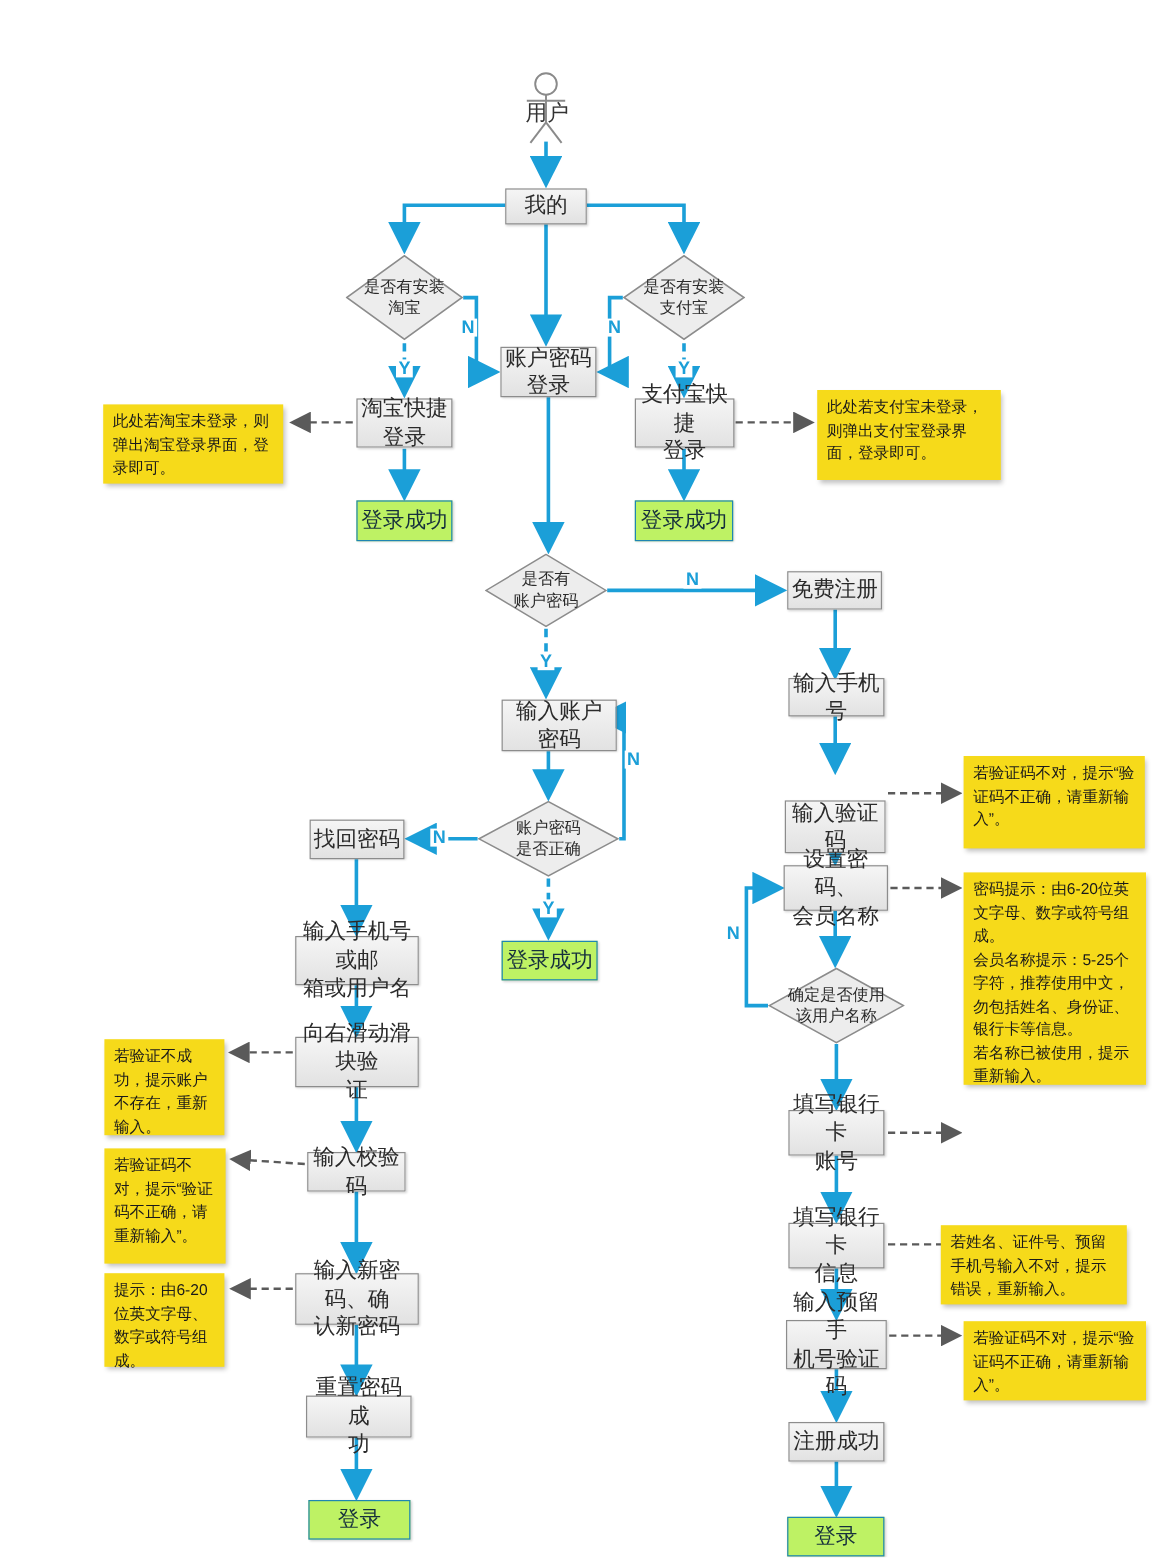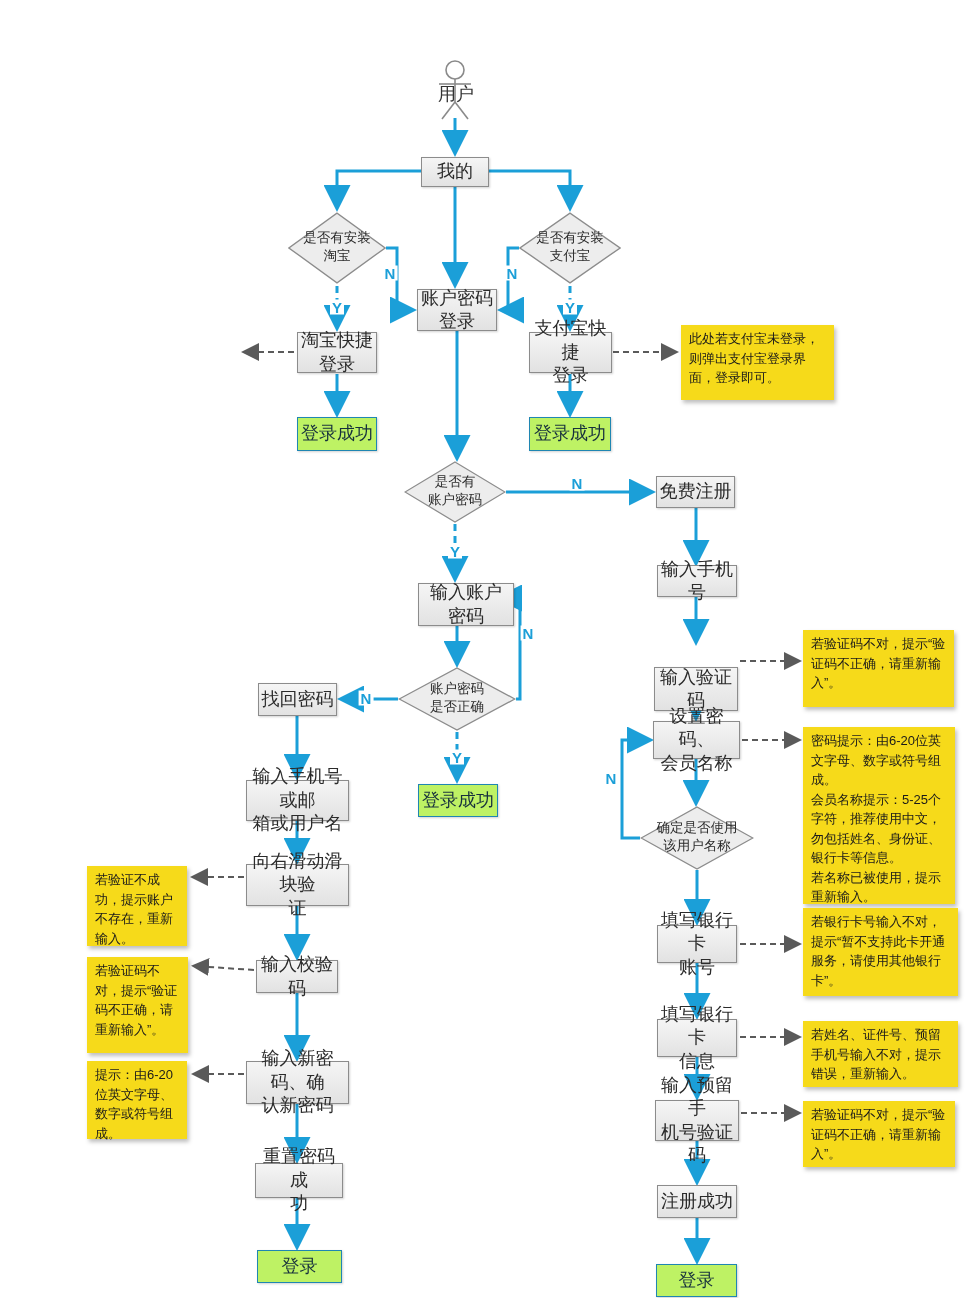--- a/index.html
+++ b/index.html
@@ -8,21 +8,21 @@
   #wires{position:absolute;left:0;top:0;pointer-events:none;}
   #wires path.ab{stroke:#1B9FD8;stroke-width:3;fill:none;}
   #wires path.abd{stroke:#1B9FD8;stroke-width:3;fill:none;stroke-dasharray:7 5;}
   #wires path.agd{stroke:#5a5a5a;stroke-width:2;fill:none;stroke-dasharray:6 4;}
   #wires .actor-line{stroke:#8a8a8a;stroke-width:1.6;fill:none;}
   .box{position:absolute;background:linear-gradient(180deg,#f5f5f5,#e2e2e2);
        border:1px solid #8c8c8c;box-shadow:1px 1px 2px rgba(0,0,0,0.18);
        display:flex;align-items:center;justify-content:center;text-align:center;
        font-size:18px;color:#2b2b2b;line-height:1.3;white-space:pre-line;padding:1px 2px;box-sizing:border-box;}
   .box.blue{background:#bef264;border-color:#1F86B2;color:#16303d;}
-  .diamond{position:absolute;font-family:Liberation Mono, monospace;}
+  .diamond{position:absolute;}
   .diamond svg{position:absolute;left:0;top:0;width:100%;height:100%;}
   .diamond polygon{fill:#ededed;stroke:#8c8c8c;stroke-width:1.2;}
   .dtext{position:absolute;left:0;top:0;right:0;bottom:0;display:flex;align-items:center;justify-content:center;
          text-align:center;font-size:13.5px;color:#2b2b2b;line-height:1.35;white-space:pre-line;}
   .note{position:absolute;background:#F6DA1A;color:#1a1a1a;font-size:13px;line-height:1.5;
         padding:4px 8px;box-shadow:2px 3px 4px rgba(0,0,0,0.25);white-space:pre-line;box-sizing:border-box;}
   .note.big{line-height:1.5;}
   .blabel{position:absolute;transform:translate(-50%,-50%);color:#1B9FD8;font-size:15px;font-weight:700;
           background:#fff;padding:0 2px;line-height:1;}
   .actor-label{position:absolute;left:436px;top:82px;width:40px;text-align:center;
@@ -166,27 +166,27 @@
 是否正确</div>
   </div>
   <div class="diamond" style="left:640px;top:806px;width:114px;height:64px">
     <svg viewBox="0 0 100 60" preserveAspectRatio="none">
         <polygon points="50,1 99,30 50,59 1,30"></polygon>
       </svg>
     <div class="dtext">确定是否使用
 该用户名称</div>
   </div>
 
+  <div class="note" style="left:86px;top:337px;width:150px;height:66px">此处若淘宝未登录，则弹出淘宝登录界面，登录即可。</div>
   <div class="note" style="left:681px;top:325px;width:153px;height:75px">此处若支付宝未登录，则弹出支付宝登录界面，登录即可。</div>
   <div class="note" style="left:803px;top:630px;width:151px;height:77px">若验证码不对，提示“验证码不正确，请重新输入”。</div>
   <div class="note big" style="left:803px;top:727px;width:152px;height:177px">密码提示：由6-20位英文字母、数字或符号组成。
 会员名称提示：5-25个字符，推荐使用中文，勿包括姓名、身份证、银行卡等信息。
 若名称已被使用，提示重新输入。</div>
-  <div class="note" style="left:803px;top:908px;width:155px;height:88px">若银行卡号输入不对，提示“暂不支持此卡开通服务，请使用其他银行卡”。</div>
-  <div class="note" style="left:803px;top:1021px;width:155px;height:66px">若姓名、证件号、预留手机号输入不对，提示错误，重新输入。</div>
+  <div class="note" style="left:784px;top:1021px;width:155px;height:66px">若姓名、证件号、预留手机号输入不对，提示错误，重新输入。</div>
   <div class="note" style="left:803px;top:1101px;width:152px;height:66px">若验证码不对，提示“验证码不正确，请重新输入”。</div>
   <div class="note" style="left:87px;top:866px;width:100px;height:80px">若验证不成功，提示账户不存在，重新输入。</div>
   <div class="note" style="left:87px;top:957px;width:101px;height:96px">若验证码不对，提示“验证码不正确，请重新输入”。</div>
   <div class="note" style="left:87px;top:1061px;width:100px;height:78px">提示：由6-20位英文字母、数字或符号组成。</div>
 
   <div class="blabel" style="left:337px;top:307px">Y</div>
   <div class="blabel" style="left:570px;top:307px">Y</div>
   <div class="blabel" style="left:390px;top:273px">N</div>
   <div class="blabel" style="left:512px;top:273px">N</div>
   <div class="blabel" style="left:577px;top:483px">N</div>

